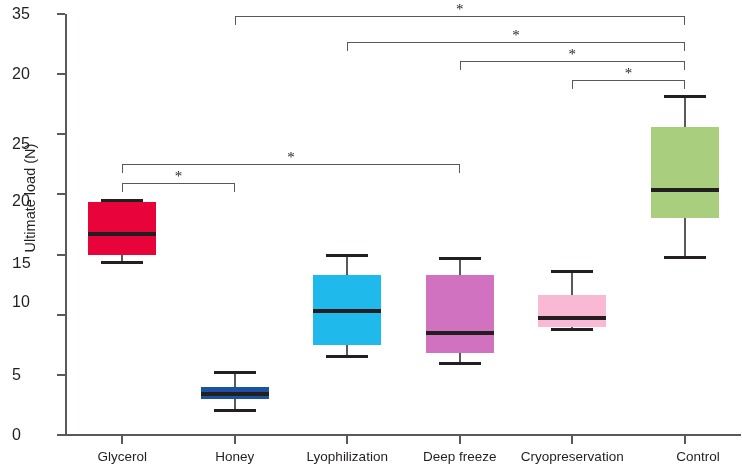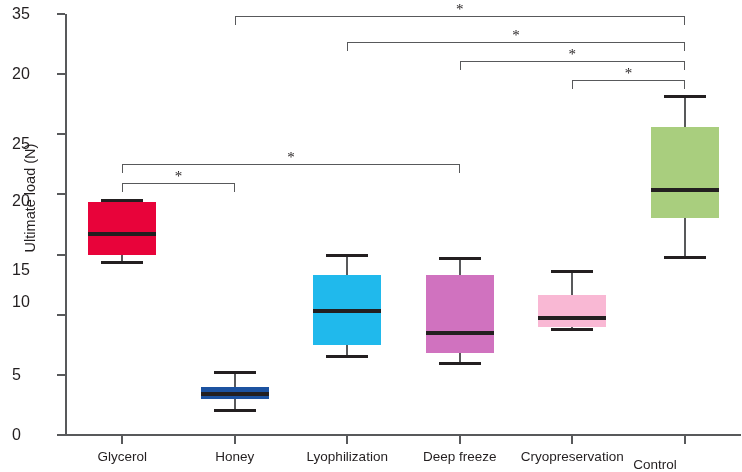--- a/index.html
+++ b/index.html
@@ -128,21 +128,21 @@
   <div id="x-axis-line" class="axis-line"></div>
 
   <div id="y-ticks">
       <div class="y-tick" style="top: 434px;"></div>
       <div class="y-tick-label" style="top: 427px;">0</div>
       <div class="y-tick" style="top: 373.857px;"></div>
       <div class="y-tick-label" style="top: 366.857px;">5</div>
       <div class="y-tick" style="top: 313.714px;"></div>
       <div class="y-tick-label" style="top: 294px;">10</div>
       <div class="y-tick" style="top: 253.571px;"></div>
-      <div class="y-tick-label" style="top: 262px;">15</div>
+      <div class="y-tick-label" style="top: 256px; font-family: Liberation Mono, monospace;">15</div>
       <div class="y-tick" style="top: 193.429px;"></div>
       <div class="y-tick-label" style="top: 193px;">20</div>
       <div class="y-tick" style="top: 133.286px;"></div>
       <div class="y-tick-label" style="top: 136px;">25</div>
       <div class="y-tick" style="top: 73.1429px;"></div>
       <div class="y-tick-label" style="top: 66.1429px;">20</div>
       <div class="y-tick" style="top: 13px;"></div>
       <div class="y-tick-label" style="top: 6px;">35</div>
     </div>
   <div id="x-ticks">
@@ -150,21 +150,21 @@
       <div class="x-tick-label" style="left: 122.25px;">Glycerol</div>
       <div class="x-tick" style="left: 233.75px;"></div>
       <div class="x-tick-label" style="left: 234.75px;">Honey</div>
       <div class="x-tick" style="left: 346.25px;"></div>
       <div class="x-tick-label" style="left: 347.25px;">Lyophilization</div>
       <div class="x-tick" style="left: 458.75px;"></div>
       <div class="x-tick-label" style="left: 459.75px;">Deep freeze</div>
       <div class="x-tick" style="left: 571.25px;"></div>
       <div class="x-tick-label" style="left: 572.25px;">Cryopreservation</div>
       <div class="x-tick" style="left: 683.75px;"></div>
-      <div class="x-tick-label" style="left: 655px; margin-top: 8px;">Control</div>
+      <div class="x-tick-label" style="left: 698px;">Control</div>
     </div>
 
   <div id="boxes-layer">
       <div>
         <div class="whisker-stem" style="left: 121.25px; top: 200.443px; height: 1.20286px;"></div>
         <div class="whisker-stem" style="left: 121.25px; top: 254.571px; height: 7.21714px;"></div>
         <div class="whisker-cap" style="left: 101.25px; width: 42px; top: 199.443px;"></div>
         <div class="whisker-cap" style="left: 101.25px; width: 42px; top: 260.789px;"></div>
         <div class="box-rect" style="left: 88.25px; width: 68px; top: 201.646px; height: 52.9257px; background: rgb(232, 3, 58);"></div>
         <div class="median-line" style="left: 88.25px; width: 68px; top: 232.123px;"></div>

